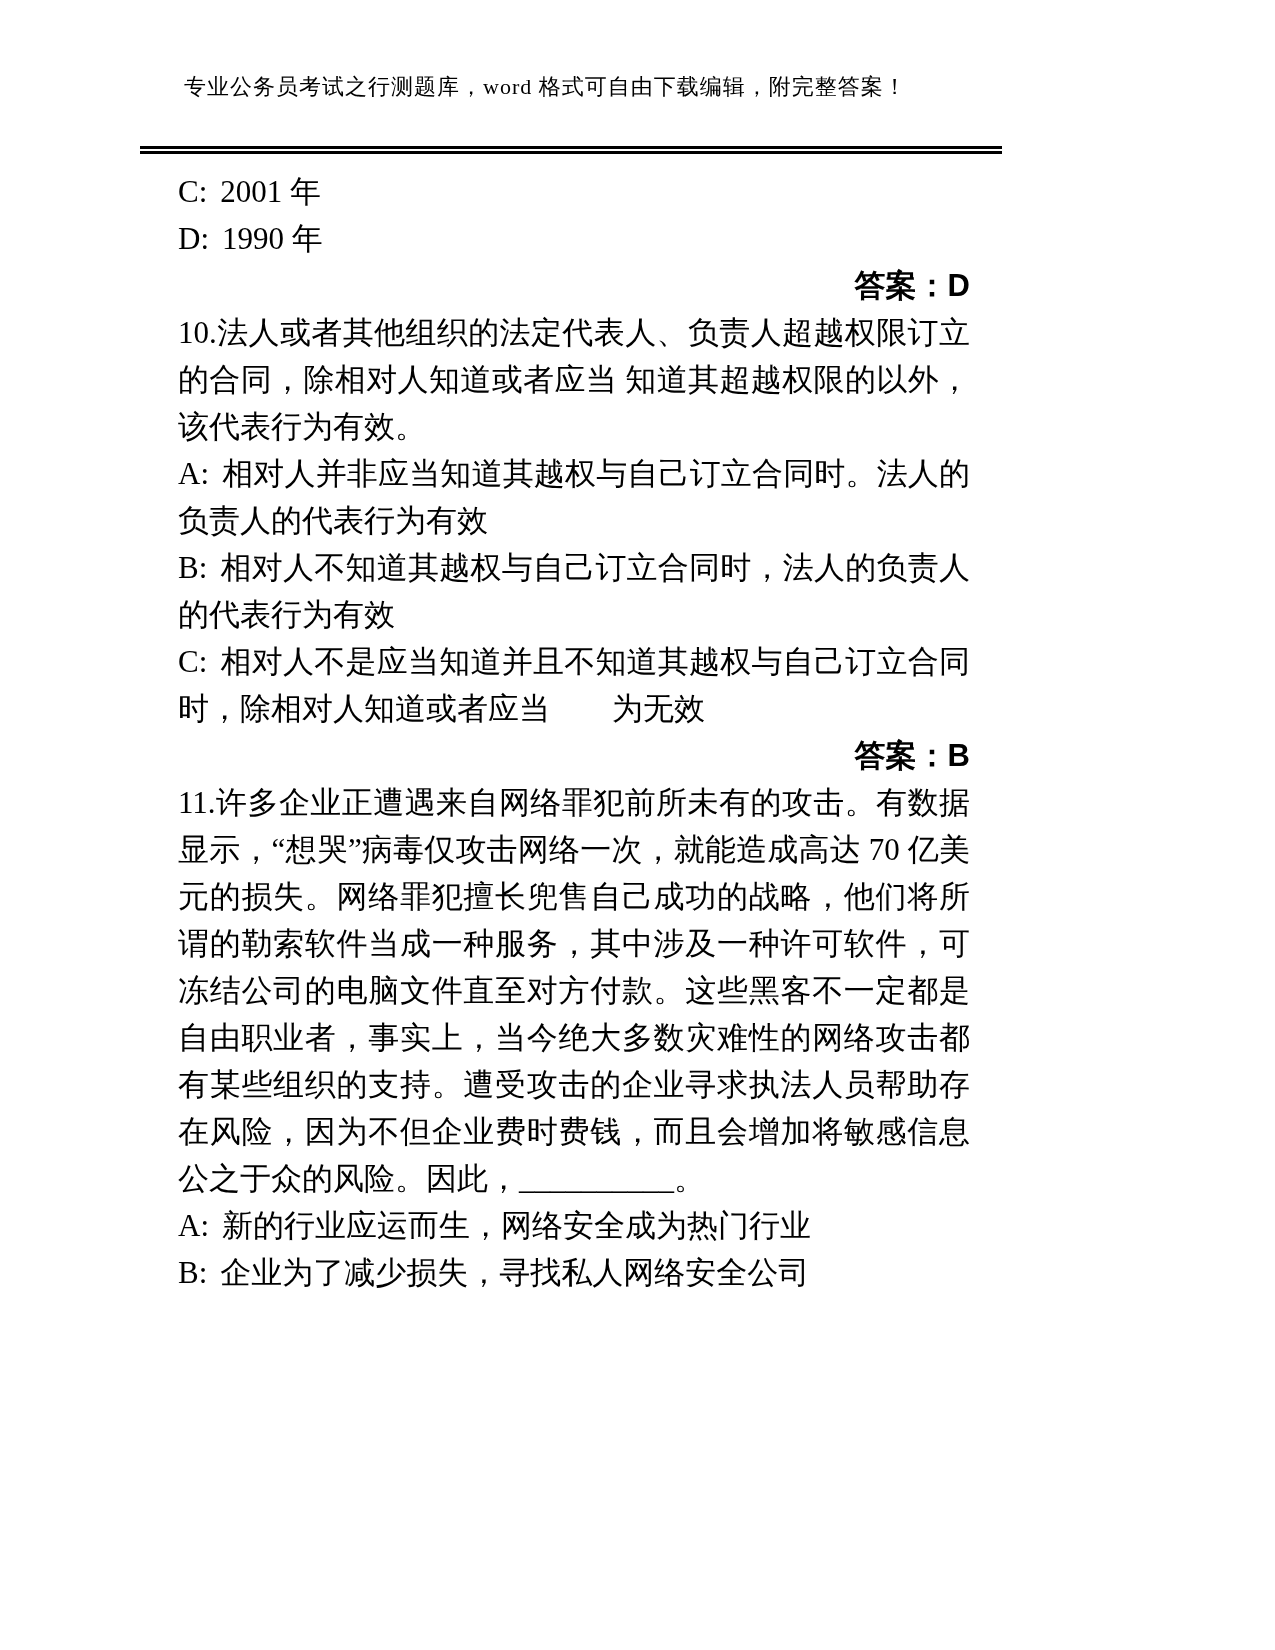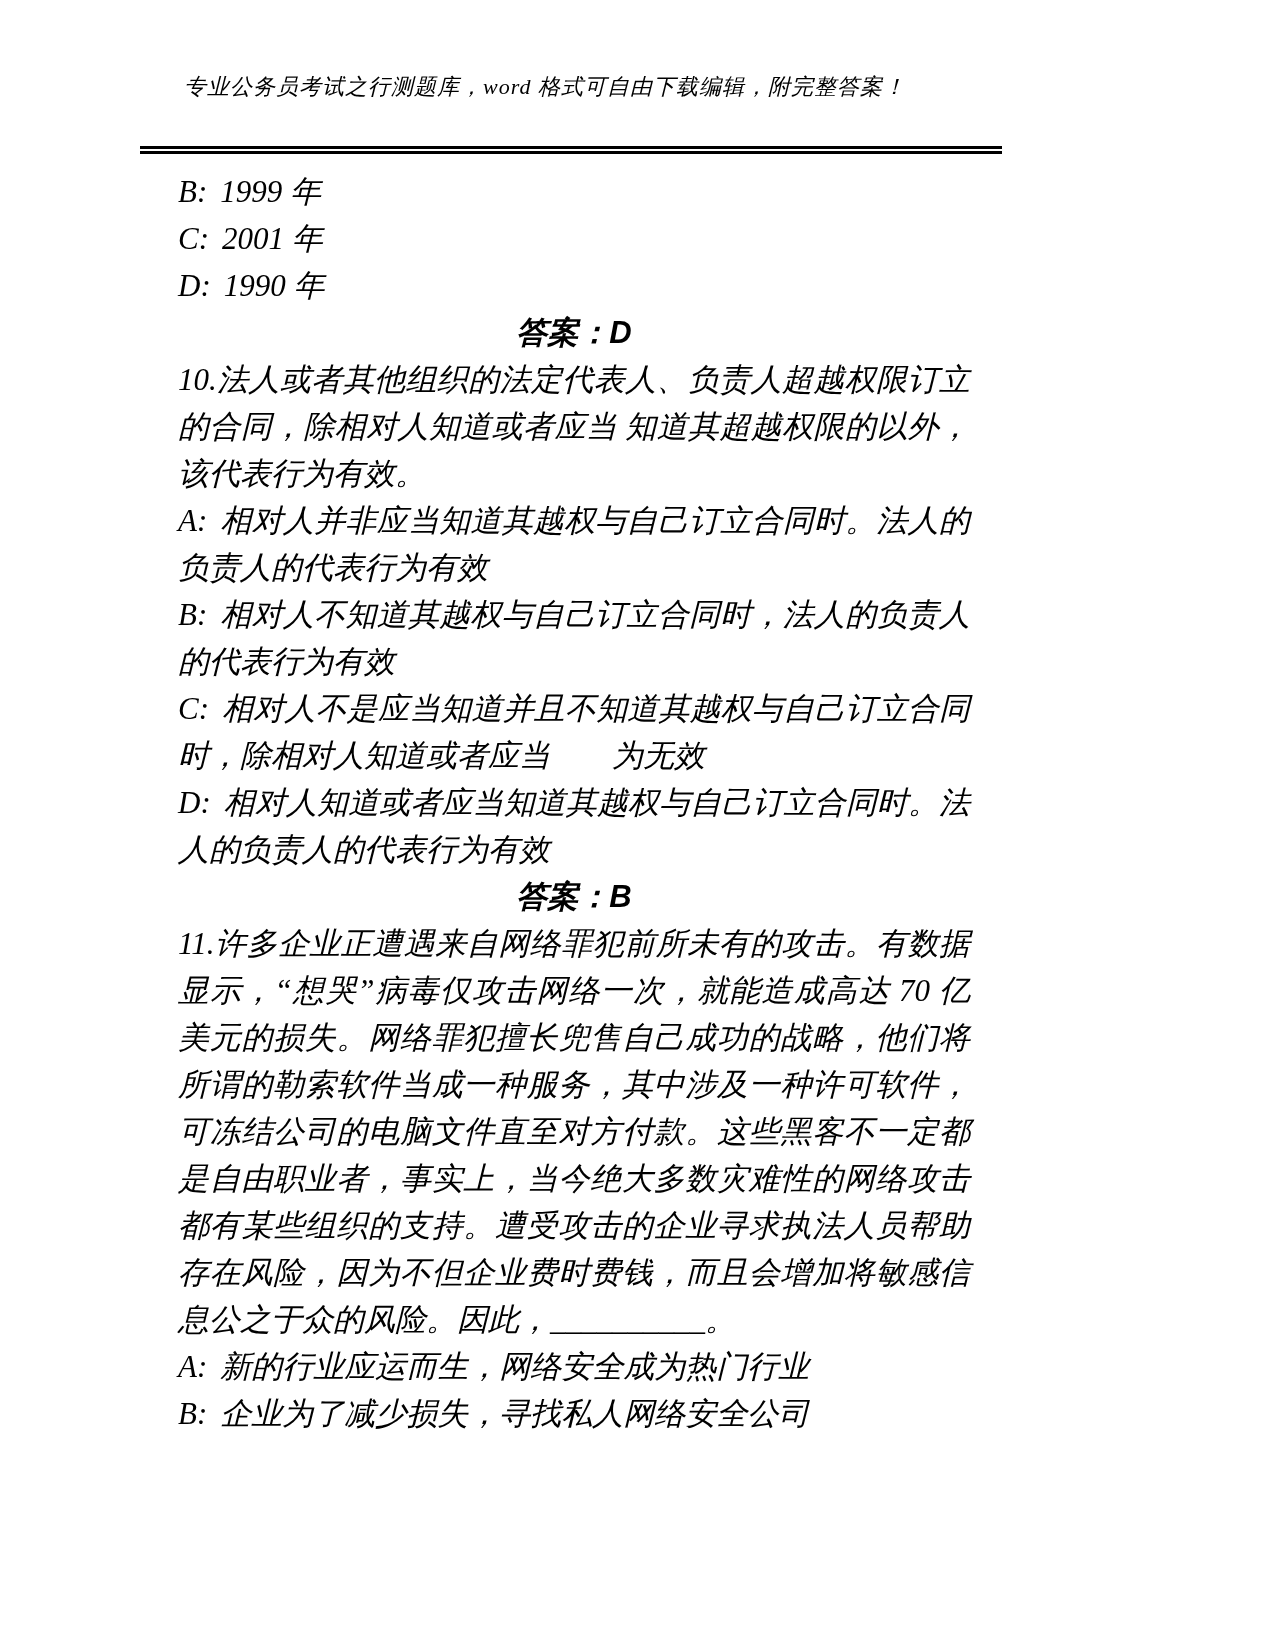--- a/index.html
+++ b/index.html
@@ -9,21 +9,20 @@
   }
   .page {
     position: relative;
     width: 1142px;
     height: 1650px;
     background: #ffffff;
     color: #000000;
     font-family: "Liberation Serif", "DejaVu Serif", serif;
     overflow: hidden;
     box-sizing: border-box;
-    font-style: italic;
   }
   .header-title {
     margin: 0;
     padding: 72px 150px 0 184px;
     font-size: 22px;
     line-height: 30px;
     letter-spacing: 1px;
     white-space: nowrap;
   }
   .header-rule {
@@ -42,47 +41,45 @@
     margin: 0;
   }
   .question {
   }
   .opt-label {
     margin-right: 13px;
   }
   .answer-line {
     font-family: "Liberation Sans", "DejaVu Sans", sans-serif;
     font-weight: bold;
-    text-align: center;
+    text-align: right;
   }
 </style>
 </head>
 <body>
 
 <div class="page">
 
   <p class="header-title">专业公务员考试之行测题库，word 格式可自由下载编辑，附完整答案！</p>
 
   <div class="header-rule"></div>
 
   <div class="content">
 
     <section>
-      <p class="option"><span class="opt-label">B:</span><span>1999 年</span></p>
       <p class="option"><span class="opt-label">C:</span><span>2001 年</span></p>
       <p class="option"><span class="opt-label">D:</span><span>1990 年</span></p>
       <p class="answer-line"><span>答案：</span><span>D</span></p>
     </section>
 
     <section class="question">
       <p class="stem">10.法人或者其他组织的法定代表人、负责人超越权限订立的合同，除相对人知道或者应当 知道其超越权限的以外，该代表行为有效。</p>
       <p class="option"><span class="opt-label">A:</span><span>相对人并非应当知道其越权与自己订立合同时。法人的负责人的代表行为有效</span></p>
       <p class="option"><span class="opt-label">B:</span><span>相对人不知道其越权与自己订立合同时，法人的负责人的代表行为有效</span></p>
       <p class="option"><span class="opt-label">C:</span><span>相对人不是应当知道并且不知道其越权与自己订立合同时，除相对人知道或者应当　　为无效</span></p>
-      <p class="option"><span class="opt-label">D:</span><span>相对人知道或者应当知道其越权与自己订立合同时。法人的负责人的代表行为有效</span></p>
       <p class="answer-line"><span>答案：</span><span>B</span></p>
     </section>
 
     <section class="question">
       <p class="stem">11.许多企业正遭遇来自网络罪犯前所未有的攻击。有数据显示，“想哭”病毒仅攻击网络一次，就能造成高达 70 亿美元的损失。网络罪犯擅长兜售自己成功的战略，他们将所谓的勒索软件当成一种服务，其中涉及一种许可软件，可冻结公司的电脑文件直至对方付款。这些黑客不一定都是自由职业者，事实上，当今绝大多数灾难性的网络攻击都有某些组织的支持。遭受攻击的企业寻求执法人员帮助存在风险，因为不但企业费时费钱，而且会增加将敏感信息公之于众的风险。因此，__________。</p>
       <p class="option"><span class="opt-label">A:</span><span>新的行业应运而生，网络安全成为热门行业</span></p>
       <p class="option"><span class="opt-label">B:</span><span>企业为了减少损失，寻找私人网络安全公司</span></p>
     </section>
 
   </div>

